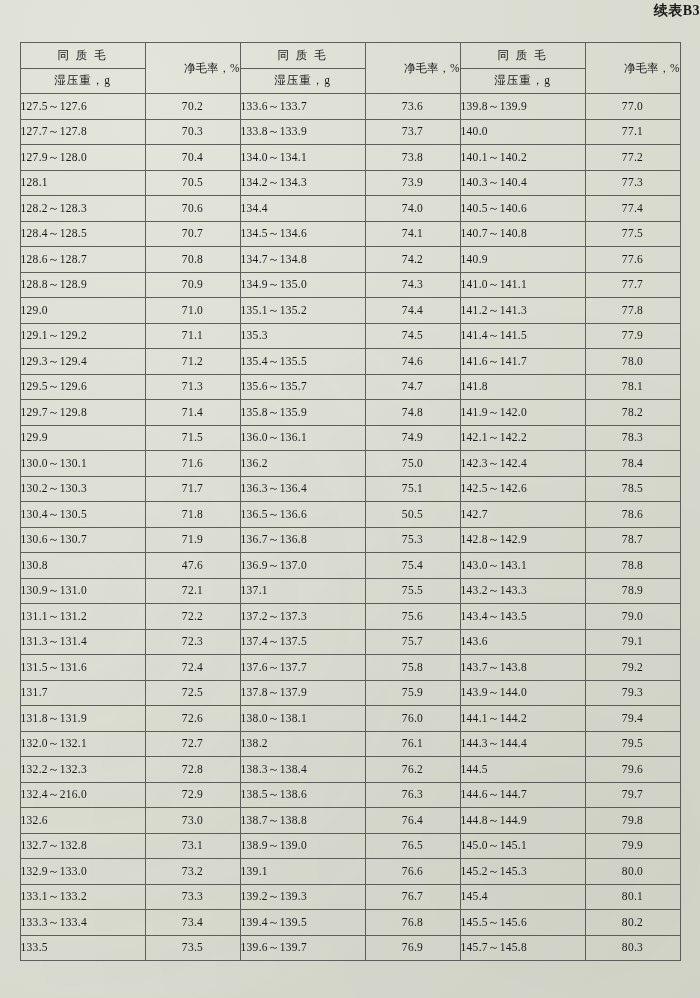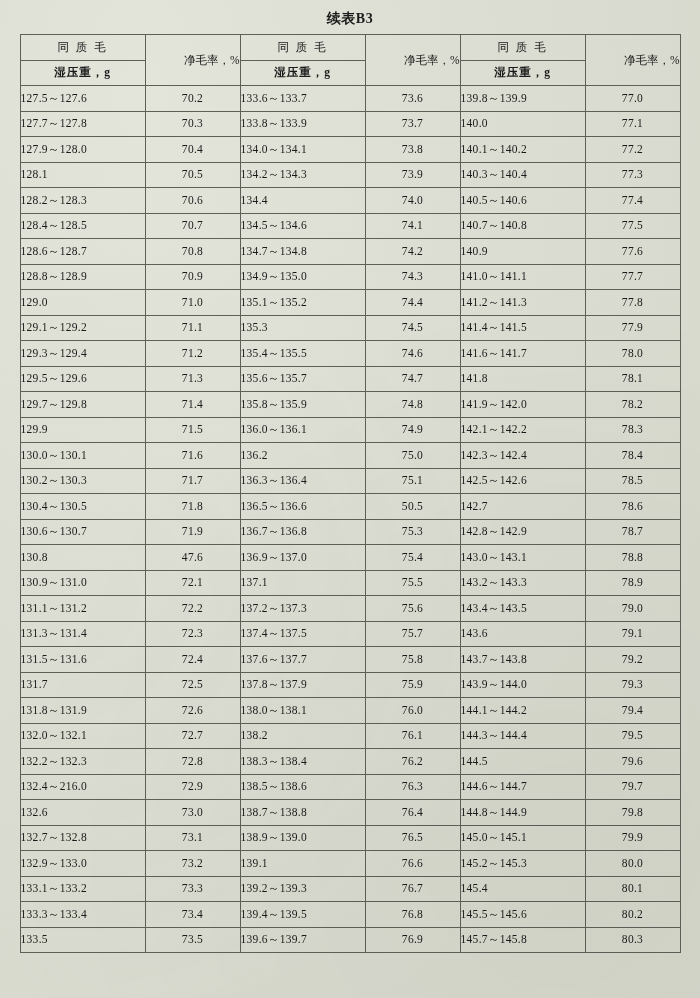--- a/index.html
+++ b/index.html
@@ -28,31 +28,31 @@
     position: absolute;
     inset: 0;
     pointer-events: none;
     background:
       radial-gradient(circle at 80% 85%, rgba(0,0,0,0.04), rgba(0,0,0,0) 55%),
       radial-gradient(circle at 10% 60%, rgba(255,255,255,0.16), rgba(0,0,0,0) 50%);
     mix-blend-mode: multiply;
     opacity: .8;
   }
   .doc-title {
-    text-align: center;
+    text-align: right;
     font-size: 14px;
     font-weight: bold;
     letter-spacing: .5px;
-    padding-top: 10px;
+    padding-top: 2px;
     padding-bottom: 6px;
     font-family: "Liberation Serif", serif;
   }
   table.data {
     border-collapse: collapse;
-    margin: 0 auto;
+    margin: 16px auto;
     width: 660px;
     table-layout: fixed;
     background: transparent;
   }
   table.data th, table.data td {
     border: 1px solid #5d6058;
     font-size: 11.5px;
     line-height: 1.1;
     padding: 0;
     height: 24.5px;
@@ -62,21 +62,21 @@
   }
   th.hdr {
     text-align: center;
     font-weight: normal;
     letter-spacing: 2px;
     font-size: 12px;
     height: 24px;
   }
   th.hdr2 {
     text-align: center;
-    font-weight: bold;
+    font-weight: normal;
     font-size: 12px;
     height: 24px;
     letter-spacing: 1px;
   }
   th.rate {
     text-align: right;
     font-weight: normal;
     font-size: 11.5px;
   }
   td.range {

